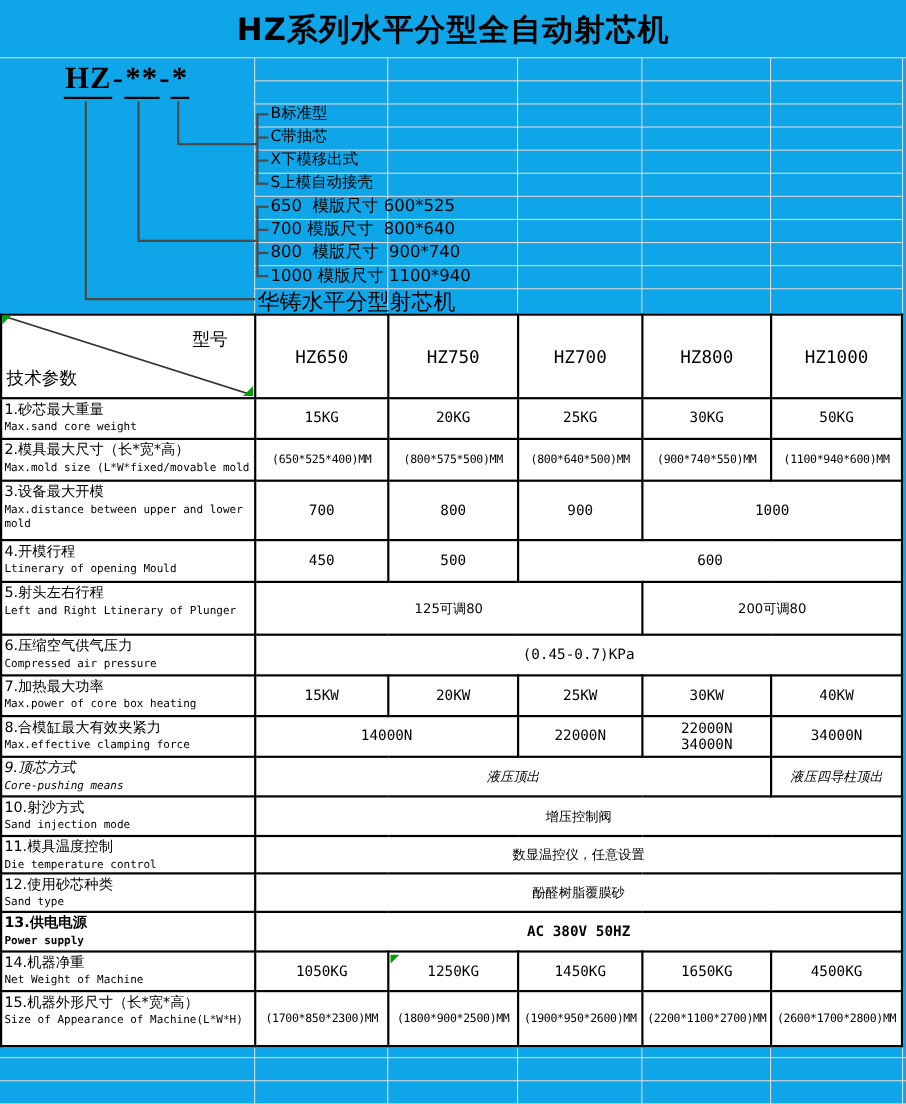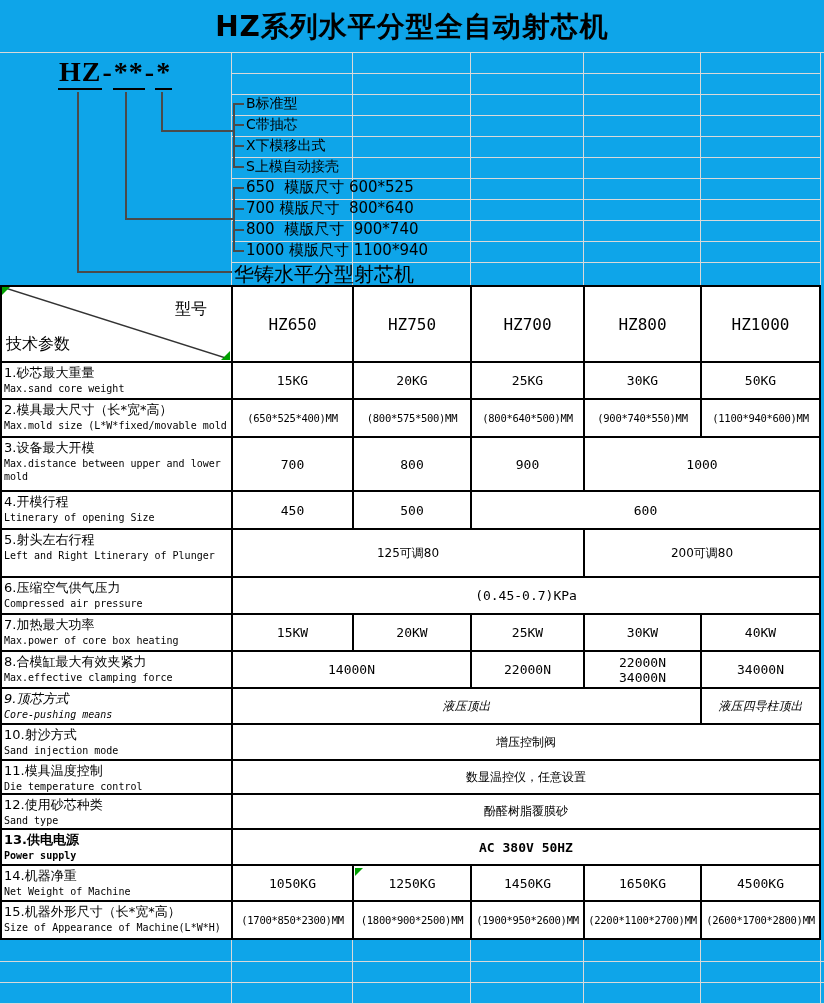--- a/index.html
+++ b/index.html
@@ -159,21 +159,21 @@
             <div class="en">Max.distance between upper and lower mold</div>
           </td>
           <td class="val">700</td>
           <td class="val">800</td>
           <td class="val">900</td>
           <td class="val" colspan="2">1000</td>
         </tr>
         <tr style="height: 38px;">
           <td class="lab">
             <div class="zh">4.开模行程</div>
-            <div class="en">Ltinerary of opening Size</div>
+            <div class="en">Ltinerary of opening Mould</div>
           </td>
           <td class="val">450</td>
           <td class="val">500</td>
           <td class="val" colspan="3">600</td>
         </tr>
         <tr style="height: 48px;">
           <td class="lab">
             <div class="zh">5.射头左右行程</div>
             <div class="en">Left and Right Ltinerary of Plunger</div>
           </td>
@@ -249,21 +249,21 @@
           <td class="lab">
             <div class="zh">14.机器净重</div>
             <div class="en">Net Weight of Machine</div>
           </td>
           <td class="val">1050KG</td>
           <td class="val">1250KG</td>
           <td class="val">1450KG</td>
           <td class="val">1650KG</td>
           <td class="val">4500KG</td>
         </tr>
-        <tr style="height: 38px;">
+        <tr style="height: 50px;">
           <td class="lab">
             <div class="zh">15.机器外形尺寸（长*宽*高）</div>
             <div class="en">Size of Appearance of Machine(L*W*H)</div>
           </td>
           <td class="val small">(1700*850*2300)MM</td>
           <td class="val small">(1800*900*2500)MM</td>
           <td class="val small">(1900*950*2600)MM</td>
           <td class="val small">(2200*1100*2700)MM</td>
           <td class="val small">(2600*1700*2800)MM</td>
         </tr>

